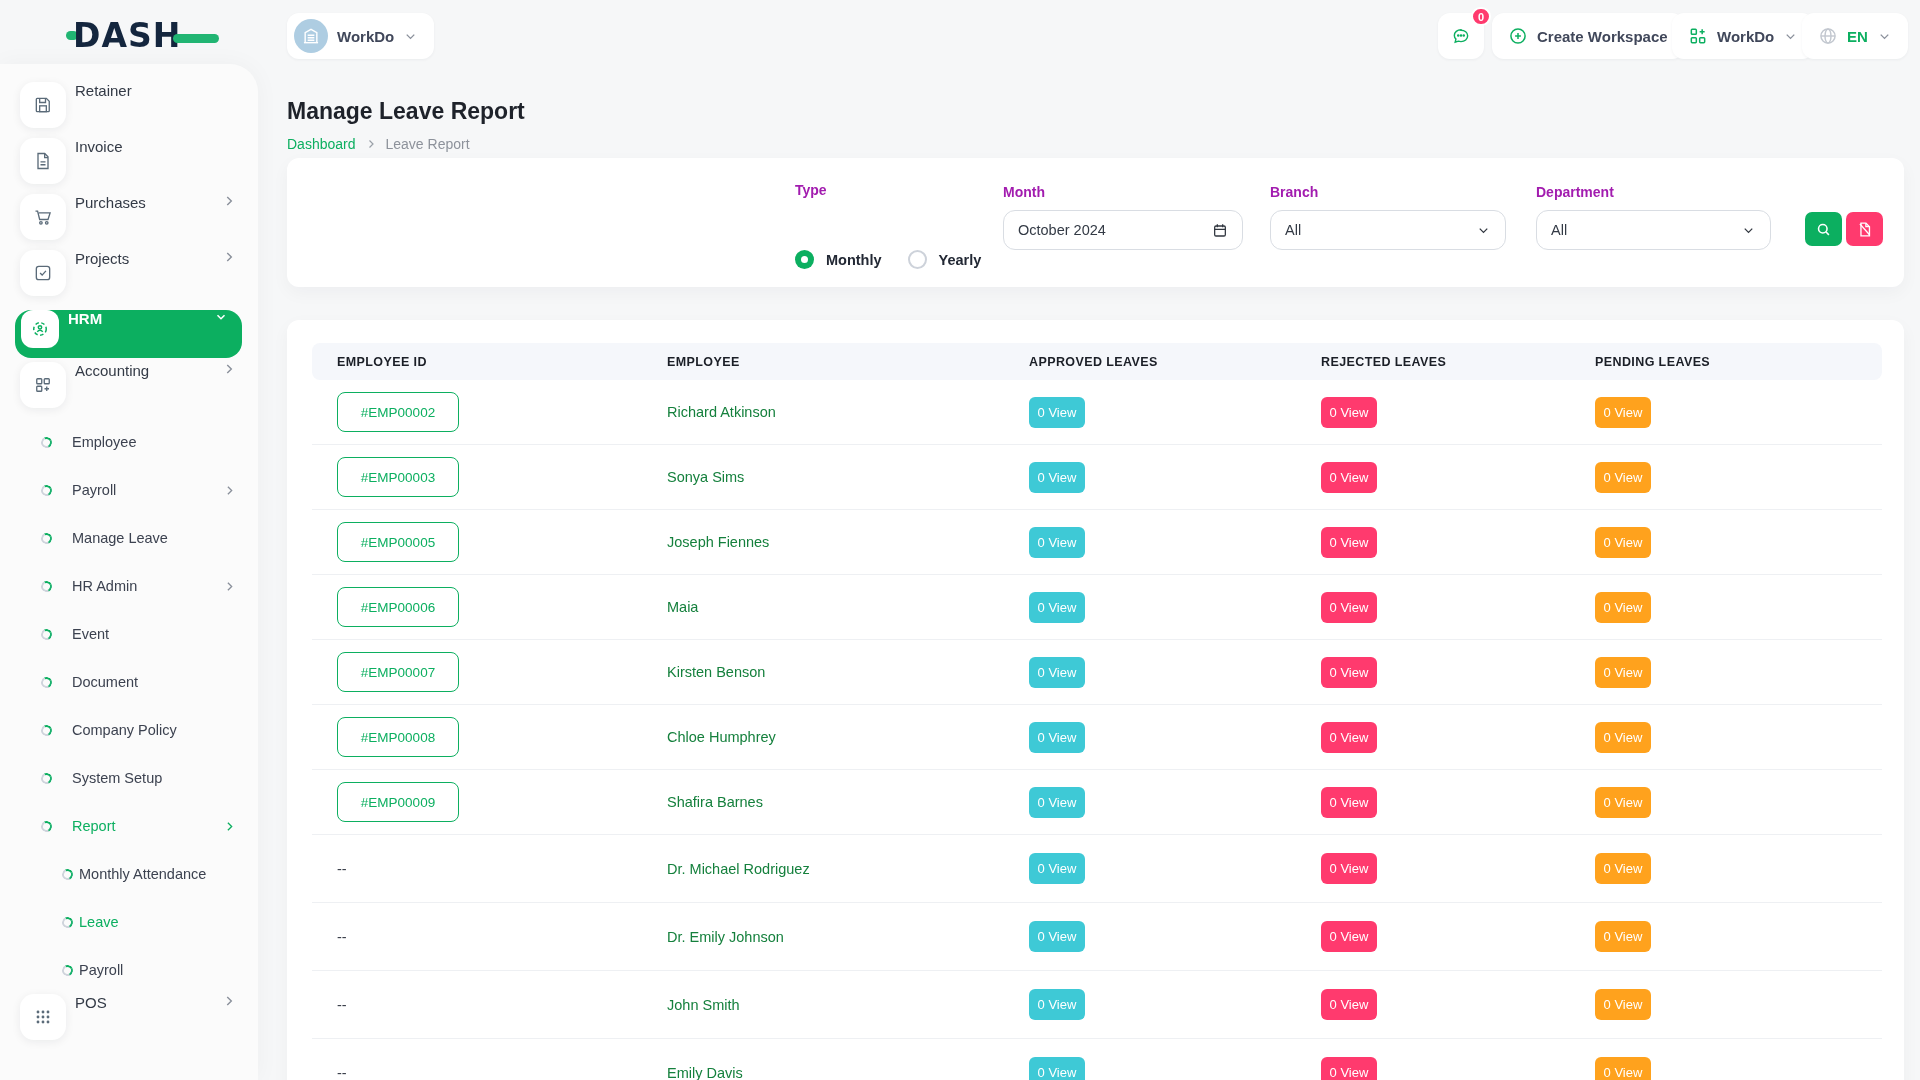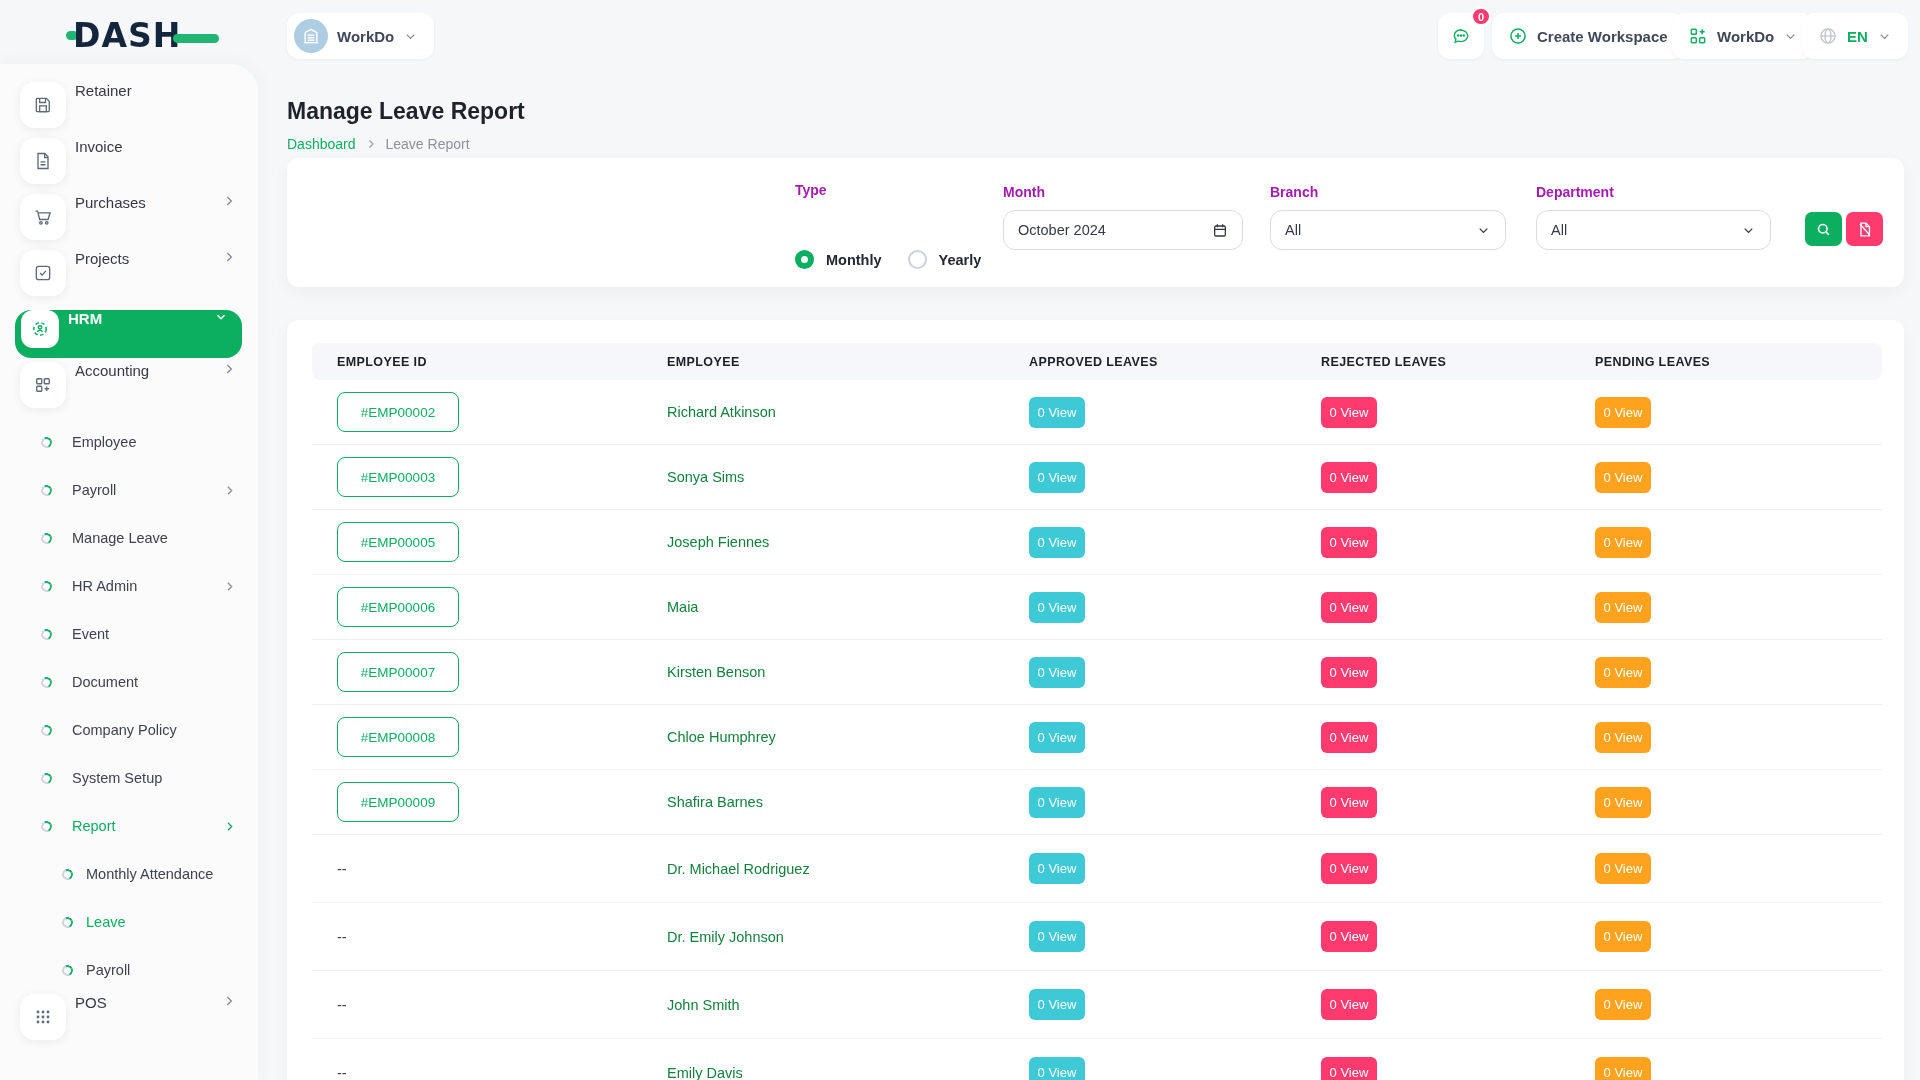--- a/index.html
+++ b/index.html
@@ -42,21 +42,21 @@
   .nav-item { height:56px; display:flex; gap:9px; padding-left:20px; cursor:pointer; }
   .tile { width:46px; height:46px; background:#fff; border-radius:14px; box-shadow:0 2px 10px rgba(16,24,40,0.07);
           display:flex; align-items:center; justify-content:center; color:#5b6b79; flex:none; }
   .nav-label { font-size:15px; font-weight:500; color:#333a46; }
   .nav-chev { margin-left:auto; margin-right:22px; color:#8a909b; }
   .nav-item.active { background:#0CAF60; border-radius:16px; margin:4px 16px 4px 15px; height:48px; padding-left:6px; }
   .nav-item.active .tile { width:38px; height:38px; border-radius:12px; color:#0CAF60; box-shadow:none; }
   .nav-item.active .nav-label { color:#fff; font-weight:700; }
   .nav-item.active .nav-chev { color:#fff; margin-right:14px; }
   .nav-sub { height:48px; display:flex; align-items:center; padding-left:41px; gap:20px; cursor:pointer; }
-  .nav-sub2 { height:48px; display:flex; align-items:center; padding-left:62px; gap:13px; cursor:pointer; }
+  .nav-sub2 { height:48px; display:flex; align-items:center; padding-left:62px; gap:6px; cursor:pointer; }
   .bullet { width:11px; height:11px; border-radius:50%; border:2.5px solid #cfd4dc;
             border-top-color:#0CAF60; border-right-color:#16b06b; transform:rotate(20deg); flex:none; }
   .sub-label { font-size:14.5px; color:#3c4250; }
   .green-txt { color:#0CAF60 !important; }
 
   
   .main { position:absolute; left:258px; top:64px; right:0; bottom:0; }
   .page-title { position:absolute; left:29px; top:34px; font-size:23px; font-weight:700; color:#1e222a; }
   .breadcrumb { position:absolute; left:29px; top:72px; display:flex; align-items:center; gap:9px; font-size:14px; }
   .bc-home { color:#0CAF60; cursor:pointer; }

